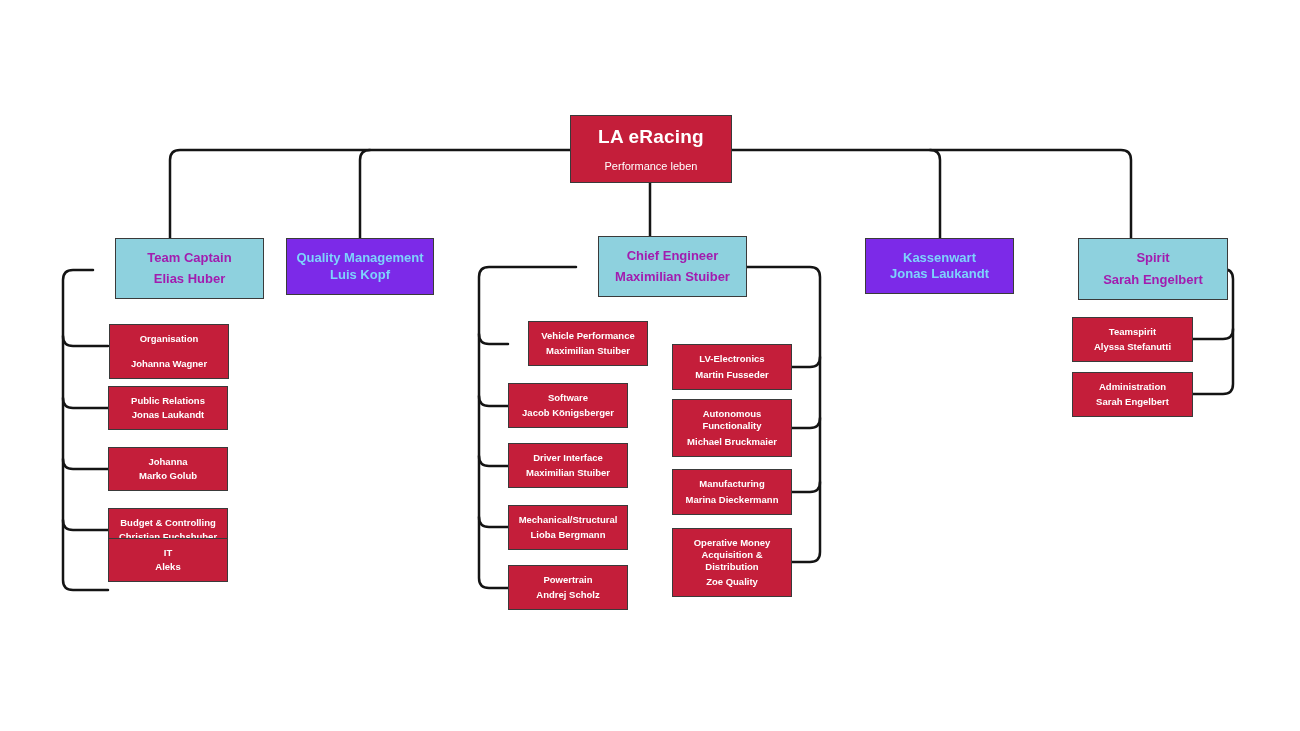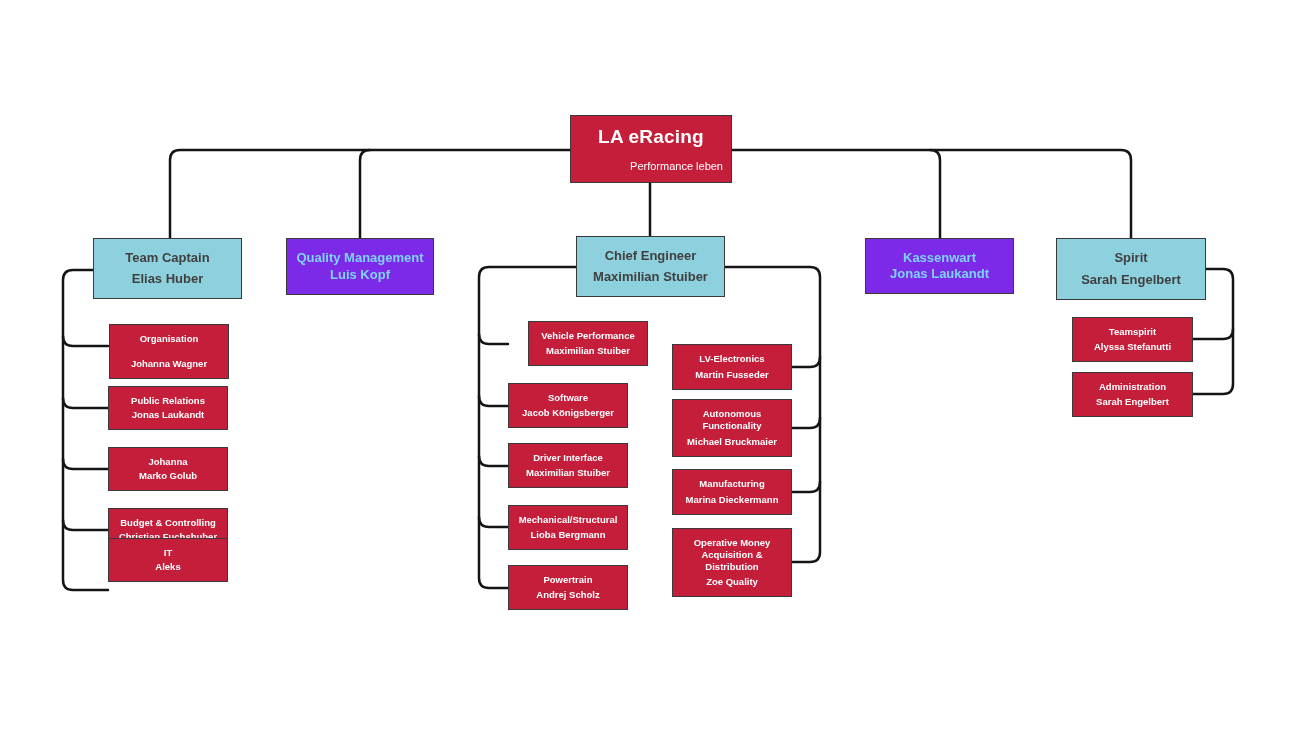--- a/index.html
+++ b/index.html
@@ -34,30 +34,30 @@
     display: flex;
     flex-direction: column;
     justify-content: space-between;
     align-items: center;
     text-align: center;
     border: 1.6px solid #3a3a3a;
     line-height: 1.25;
   }
   .node .role, .node .person { display: block; width: 100%; }
   .red    { background: var(--red, #C41E3A); color: #ffffff; }
-  .blue   { background: var(--blue, #8ED1DE); color: #404040; }
+  .blue   { background: var(--blue, #8ED1DE); color: #a21caf; margin-left: 22px; }
   .purple { background: var(--purple, #7C2AE8); color: #7dd3fc; }
 
   .root-node {
     justify-content: center;
     gap: 11px;
     padding: 6px 8px;
   }
   .root-node .role { font-size: 19px; font-weight: bold; letter-spacing: 0.2px; }
-  .root-node .person { font-size: 11px; font-weight: normal; text-align: right; }
+  .root-node .person { font-size: 11px; font-weight: normal; }
 
   .lead-node { padding: 11px 6px; }
   .lead-node .role, .lead-node .person { font-size: 13px; font-weight: bold; }
 
   .small-node { padding: 8px 9px; }
   .small-node .role, .small-node .person { font-size: 9.5px; font-weight: bold; }
 </style>
 </head>
 <body>
 

